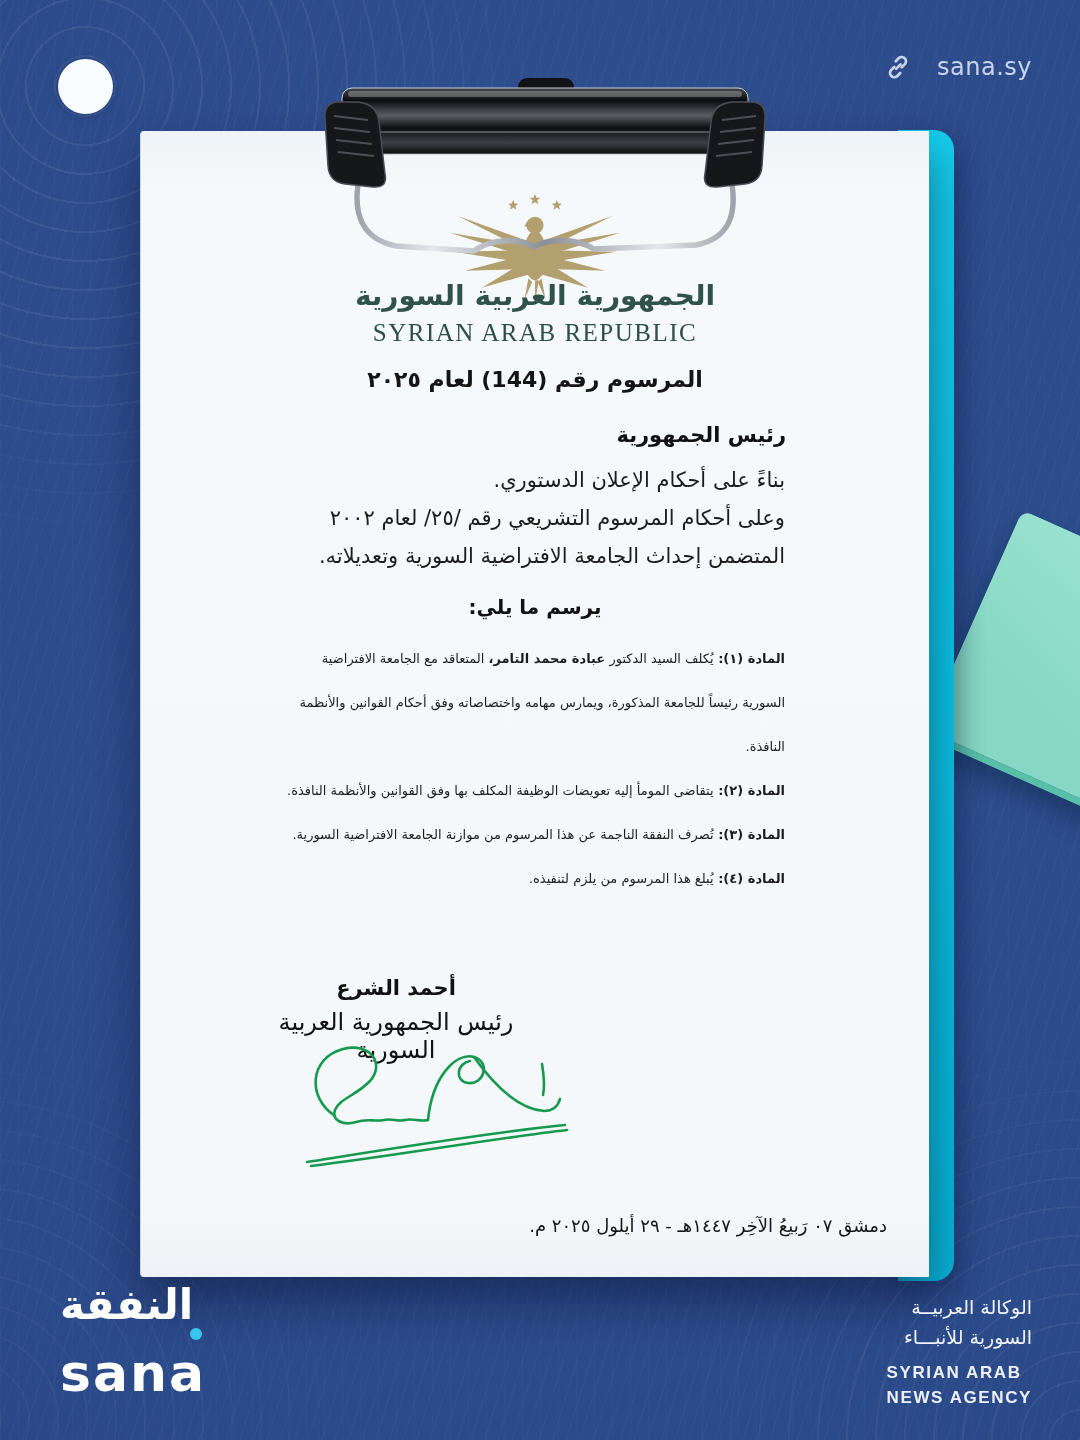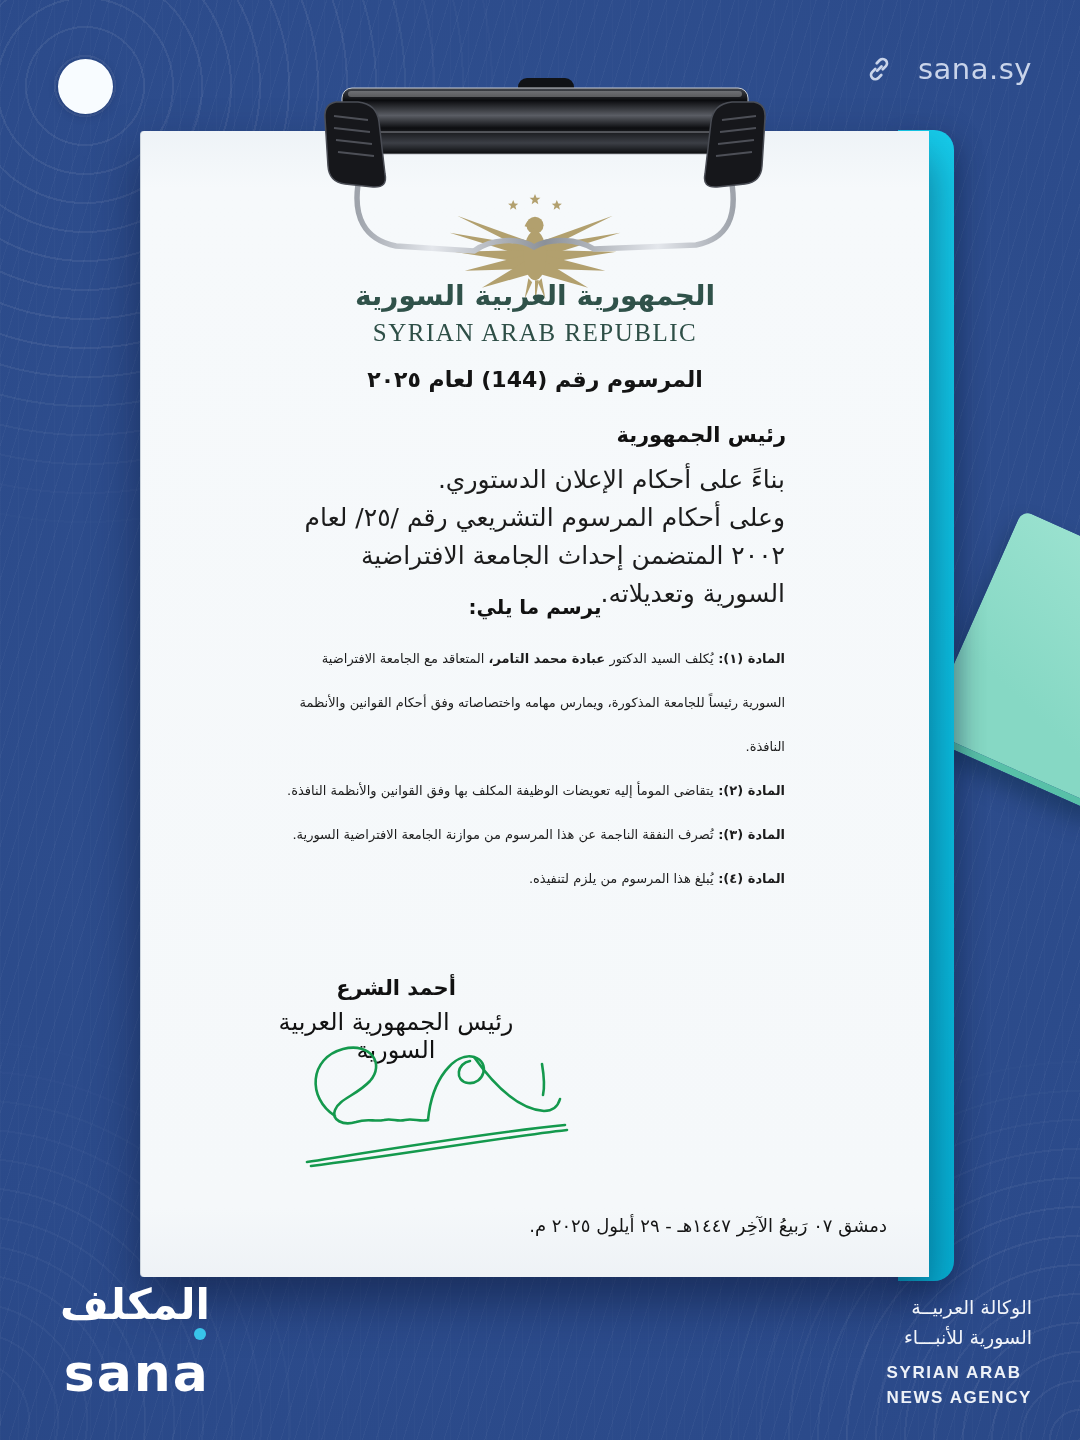--- a/index.html
+++ b/index.html
@@ -19,21 +19,21 @@
     mask-image:radial-gradient(circle at center, #000 0 38%, transparent 66%);}
   .ripple-tl{left:-415px;top:-414px;width:1000px;height:1000px;}
   .ripple-br{right:-450px;bottom:-450px;width:900px;height:900px;opacity:.8;}
   .ripple-bl{left:-480px;bottom:-430px;width:900px;height:900px;opacity:.55;}
 
   .white-dot{position:absolute;left:58px;top:59px;width:55px;height:55px;border-radius:50%;
     background:#f8fcff;box-shadow:0 2px 10px rgba(10,25,60,.25);}
 
   
   .site-link{position:absolute;top:52px;right:48px;display:flex;align-items:center;gap:24px;
-    color:#c9d4ea;font-size:29px;font-weight:500;letter-spacing:.5px;}
+    color:#c9d4ea;font-size:24px;font-weight:500;letter-spacing:.5px;}
   .site-link svg{display:block;}
 
   
   .board-edge{position:absolute;left:898px;top:130px;width:56px;height:1151px;
     border-radius:0 20px 20px 0;
     background:linear-gradient(180deg,#16cdec 0%,#0cc2e4 45%,#06b4d8 100%);
     box-shadow:6px 10px 24px rgba(5,25,60,.35);}
 
   
   .mint-card{position:absolute;right:-74px;top:538px;width:190px;height:240px;
@@ -49,21 +49,21 @@
   .paper *{direction:rtl;}
 
   .emblem{position:absolute;top:62px;left:0;width:100%;display:flex;justify-content:center;}
   .title-ar{position:absolute;top:148px;left:0;width:100%;text-align:center;
     font-size:28px;font-weight:700;color:#30524a;}
   .title-en{position:absolute;top:188px;left:0;width:100%;text-align:center;direction:ltr;
     font-family:"Liberation Serif","DejaVu Serif",serif;font-size:25px;letter-spacing:1.5px;color:#2e4f47;}
   .decree-no{position:absolute;top:236px;left:0;width:100%;text-align:center;
     font-size:22px;font-weight:700;color:#141414;}
   .authority{position:absolute;top:292px;right:143px;font-size:21px;font-weight:700;color:#111;}
-  .preamble{position:absolute;top:330px;left:144px;width:500px;font-size:25px;line-height:38px;color:#1c1c1c;}
+  .preamble{position:absolute;top:330px;left:144px;width:500px;font-size:21px;line-height:38px;color:#1c1c1c;}
   .preamble p{margin:0;}
   .order-heading{position:absolute;top:464px;left:144px;width:500px;text-align:center;
     font-size:20px;font-weight:700;color:#111;}
   .articles{position:absolute;top:506px;left:144px;width:500px;
     font-size:13px;line-height:44px;color:#1c1c1c;text-align:right;}
   .articles p{margin:0;}
   .b{font-weight:700;}
   .sig-block{position:absolute;top:845px;left:100px;width:310px;text-align:center;color:#111;}
   .sig-name{font-size:21px;font-weight:700;margin:0;}
   .sig-title{font-size:24px;margin:8px 0 0 0;}
@@ -213,21 +213,21 @@
         <path d="M432,26 q12,2 11,16 l-3,48 q-1,16 -17,18 l-28,3 q-15,1 -12,-13 l6,-52 q2,-18 21,-20 z"></path>
       </g>
       <g stroke="#5b5e66" stroke-width="2" opacity="0.8">
         <path d="M12,40 l34,4 M12,52 l36,4 M14,64 l36,4 M16,76 l36,4"></path>
         <path d="M434,40 l-34,4 M434,52 l-36,4 M432,64 l-36,4 M430,76 l-36,4"></path>
       </g>
     </svg>
   </div>
 
   <div class="sana-logo">
-    <div class="ar">المكلف</div>
+    <div class="ar">النفقة</div>
     <div class="latin">
       <span class="dot"></span>
       <span>sana</span>
     </div>
   </div>
 
   <div class="agency-block">
     <div class="ar">
       <div>الوكالة العربيــة</div>
       <div>السورية للأنبـــاء</div>

